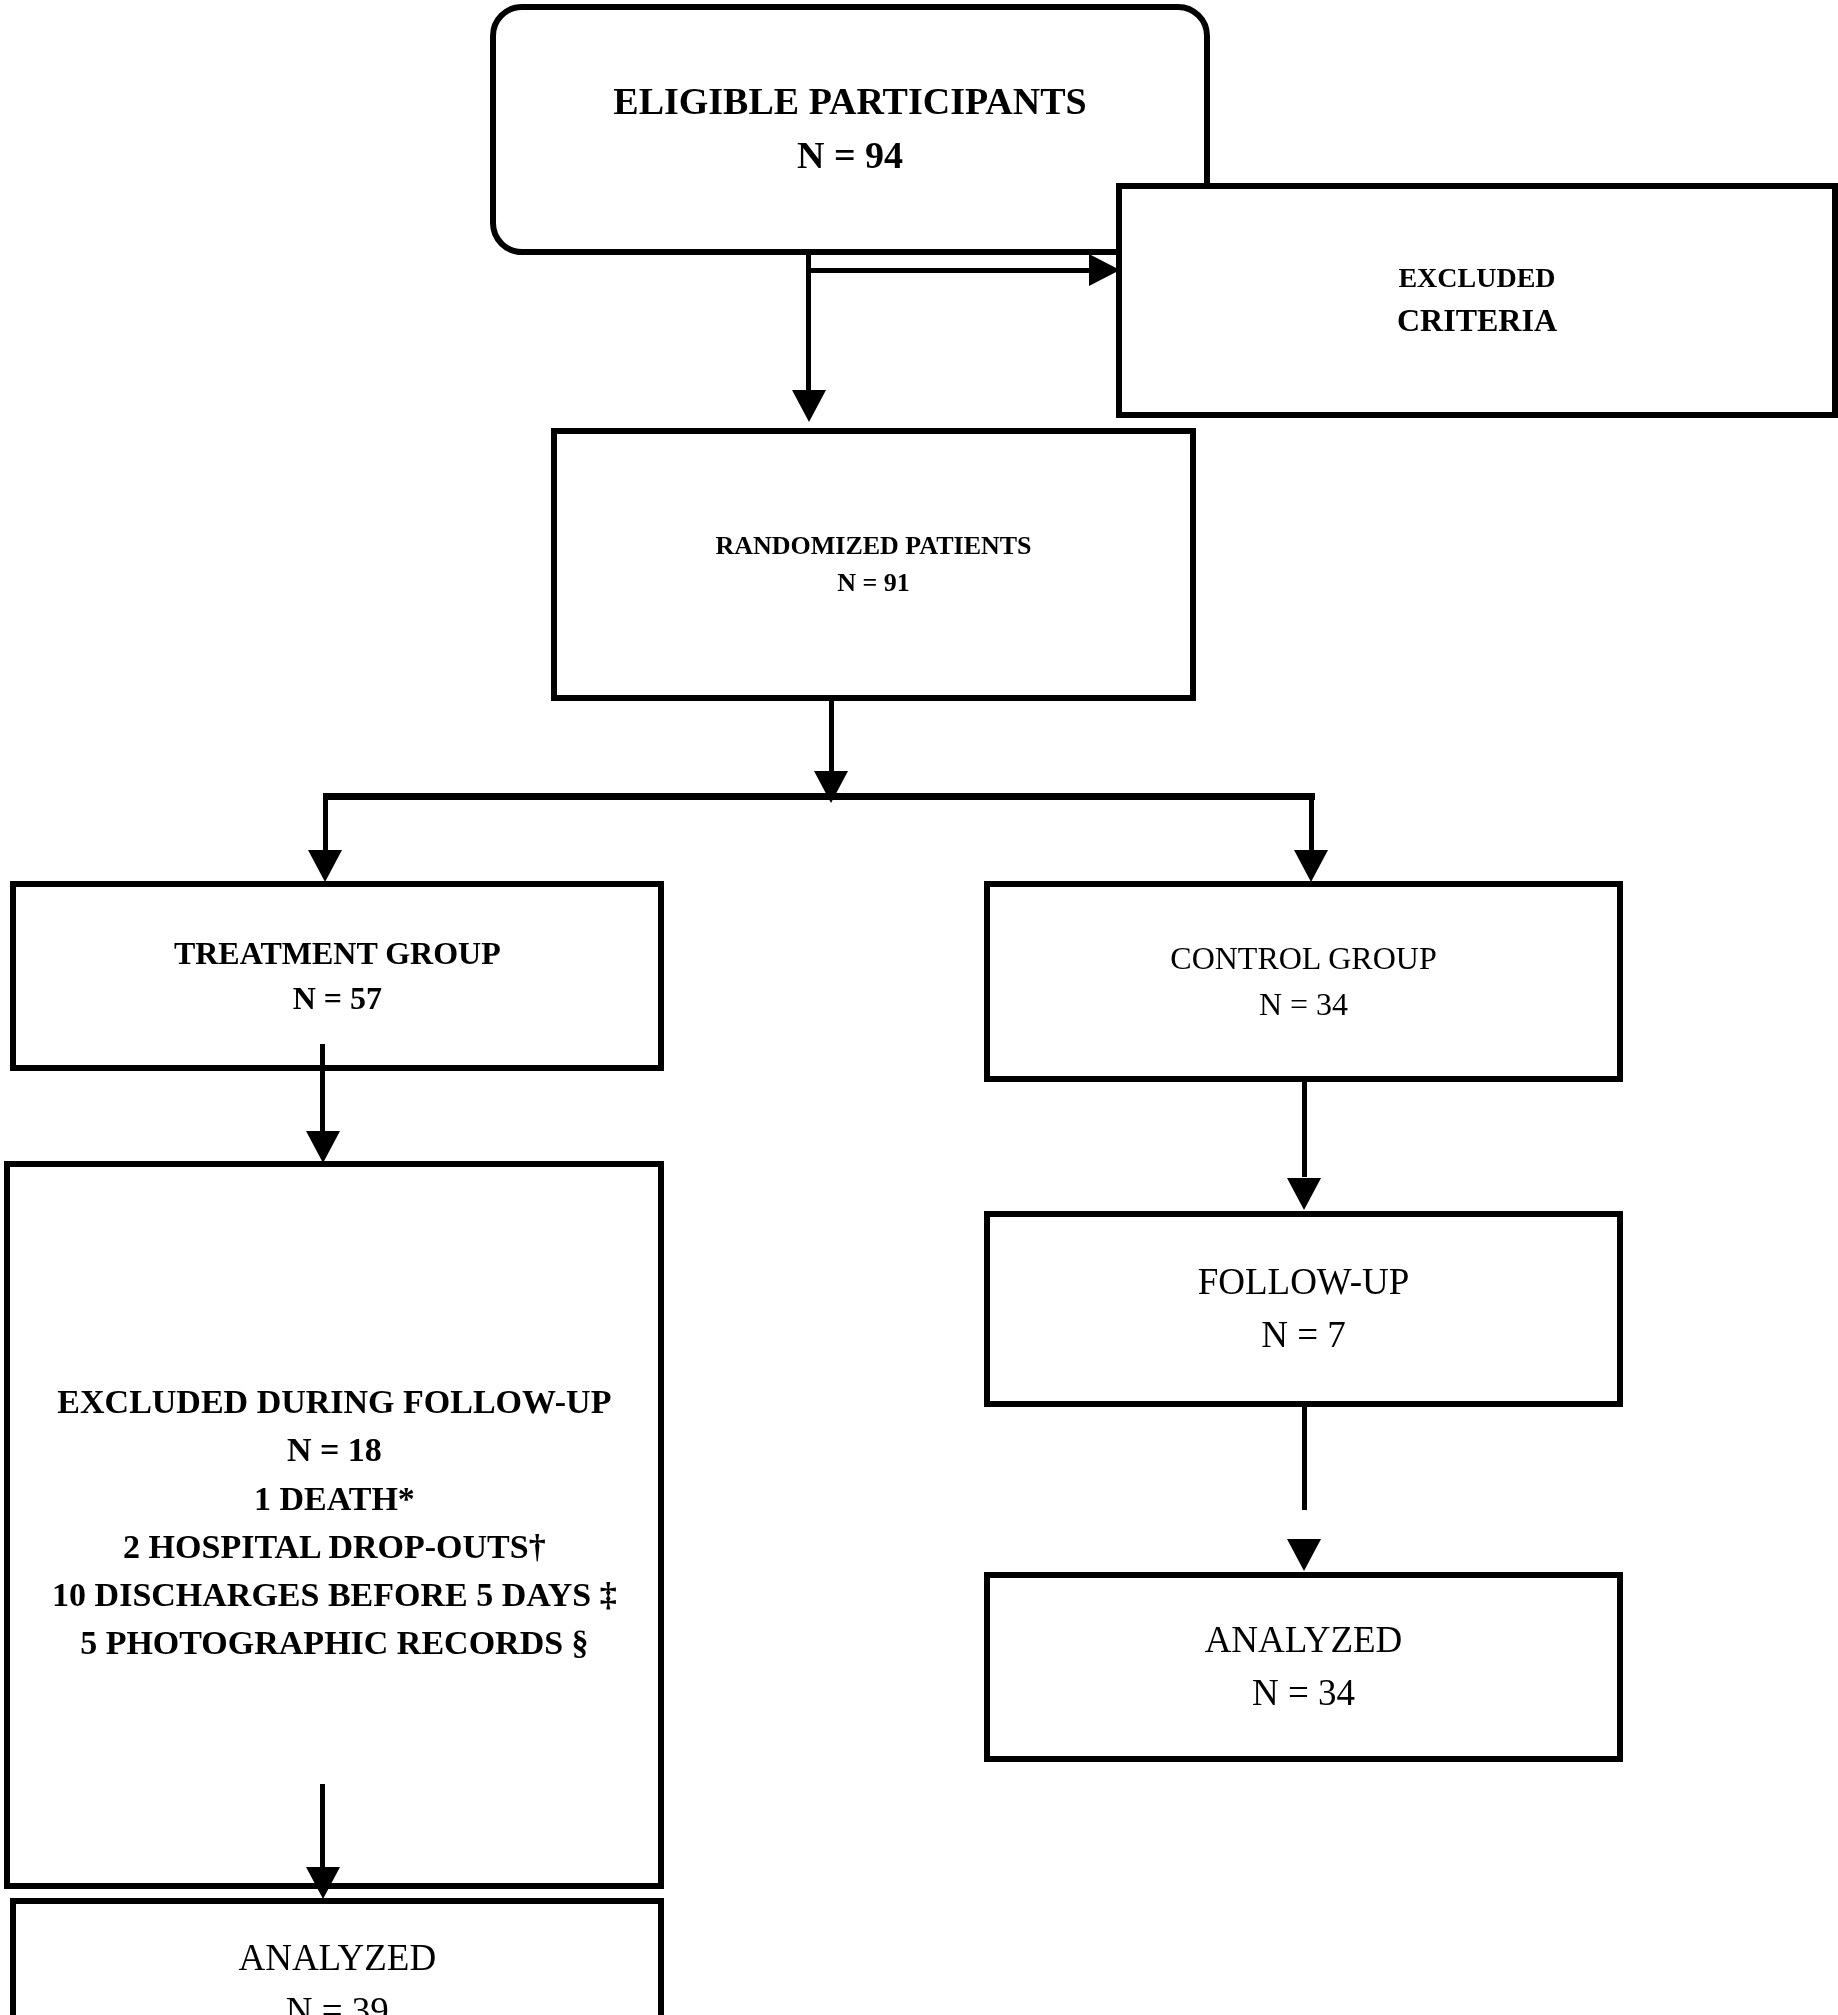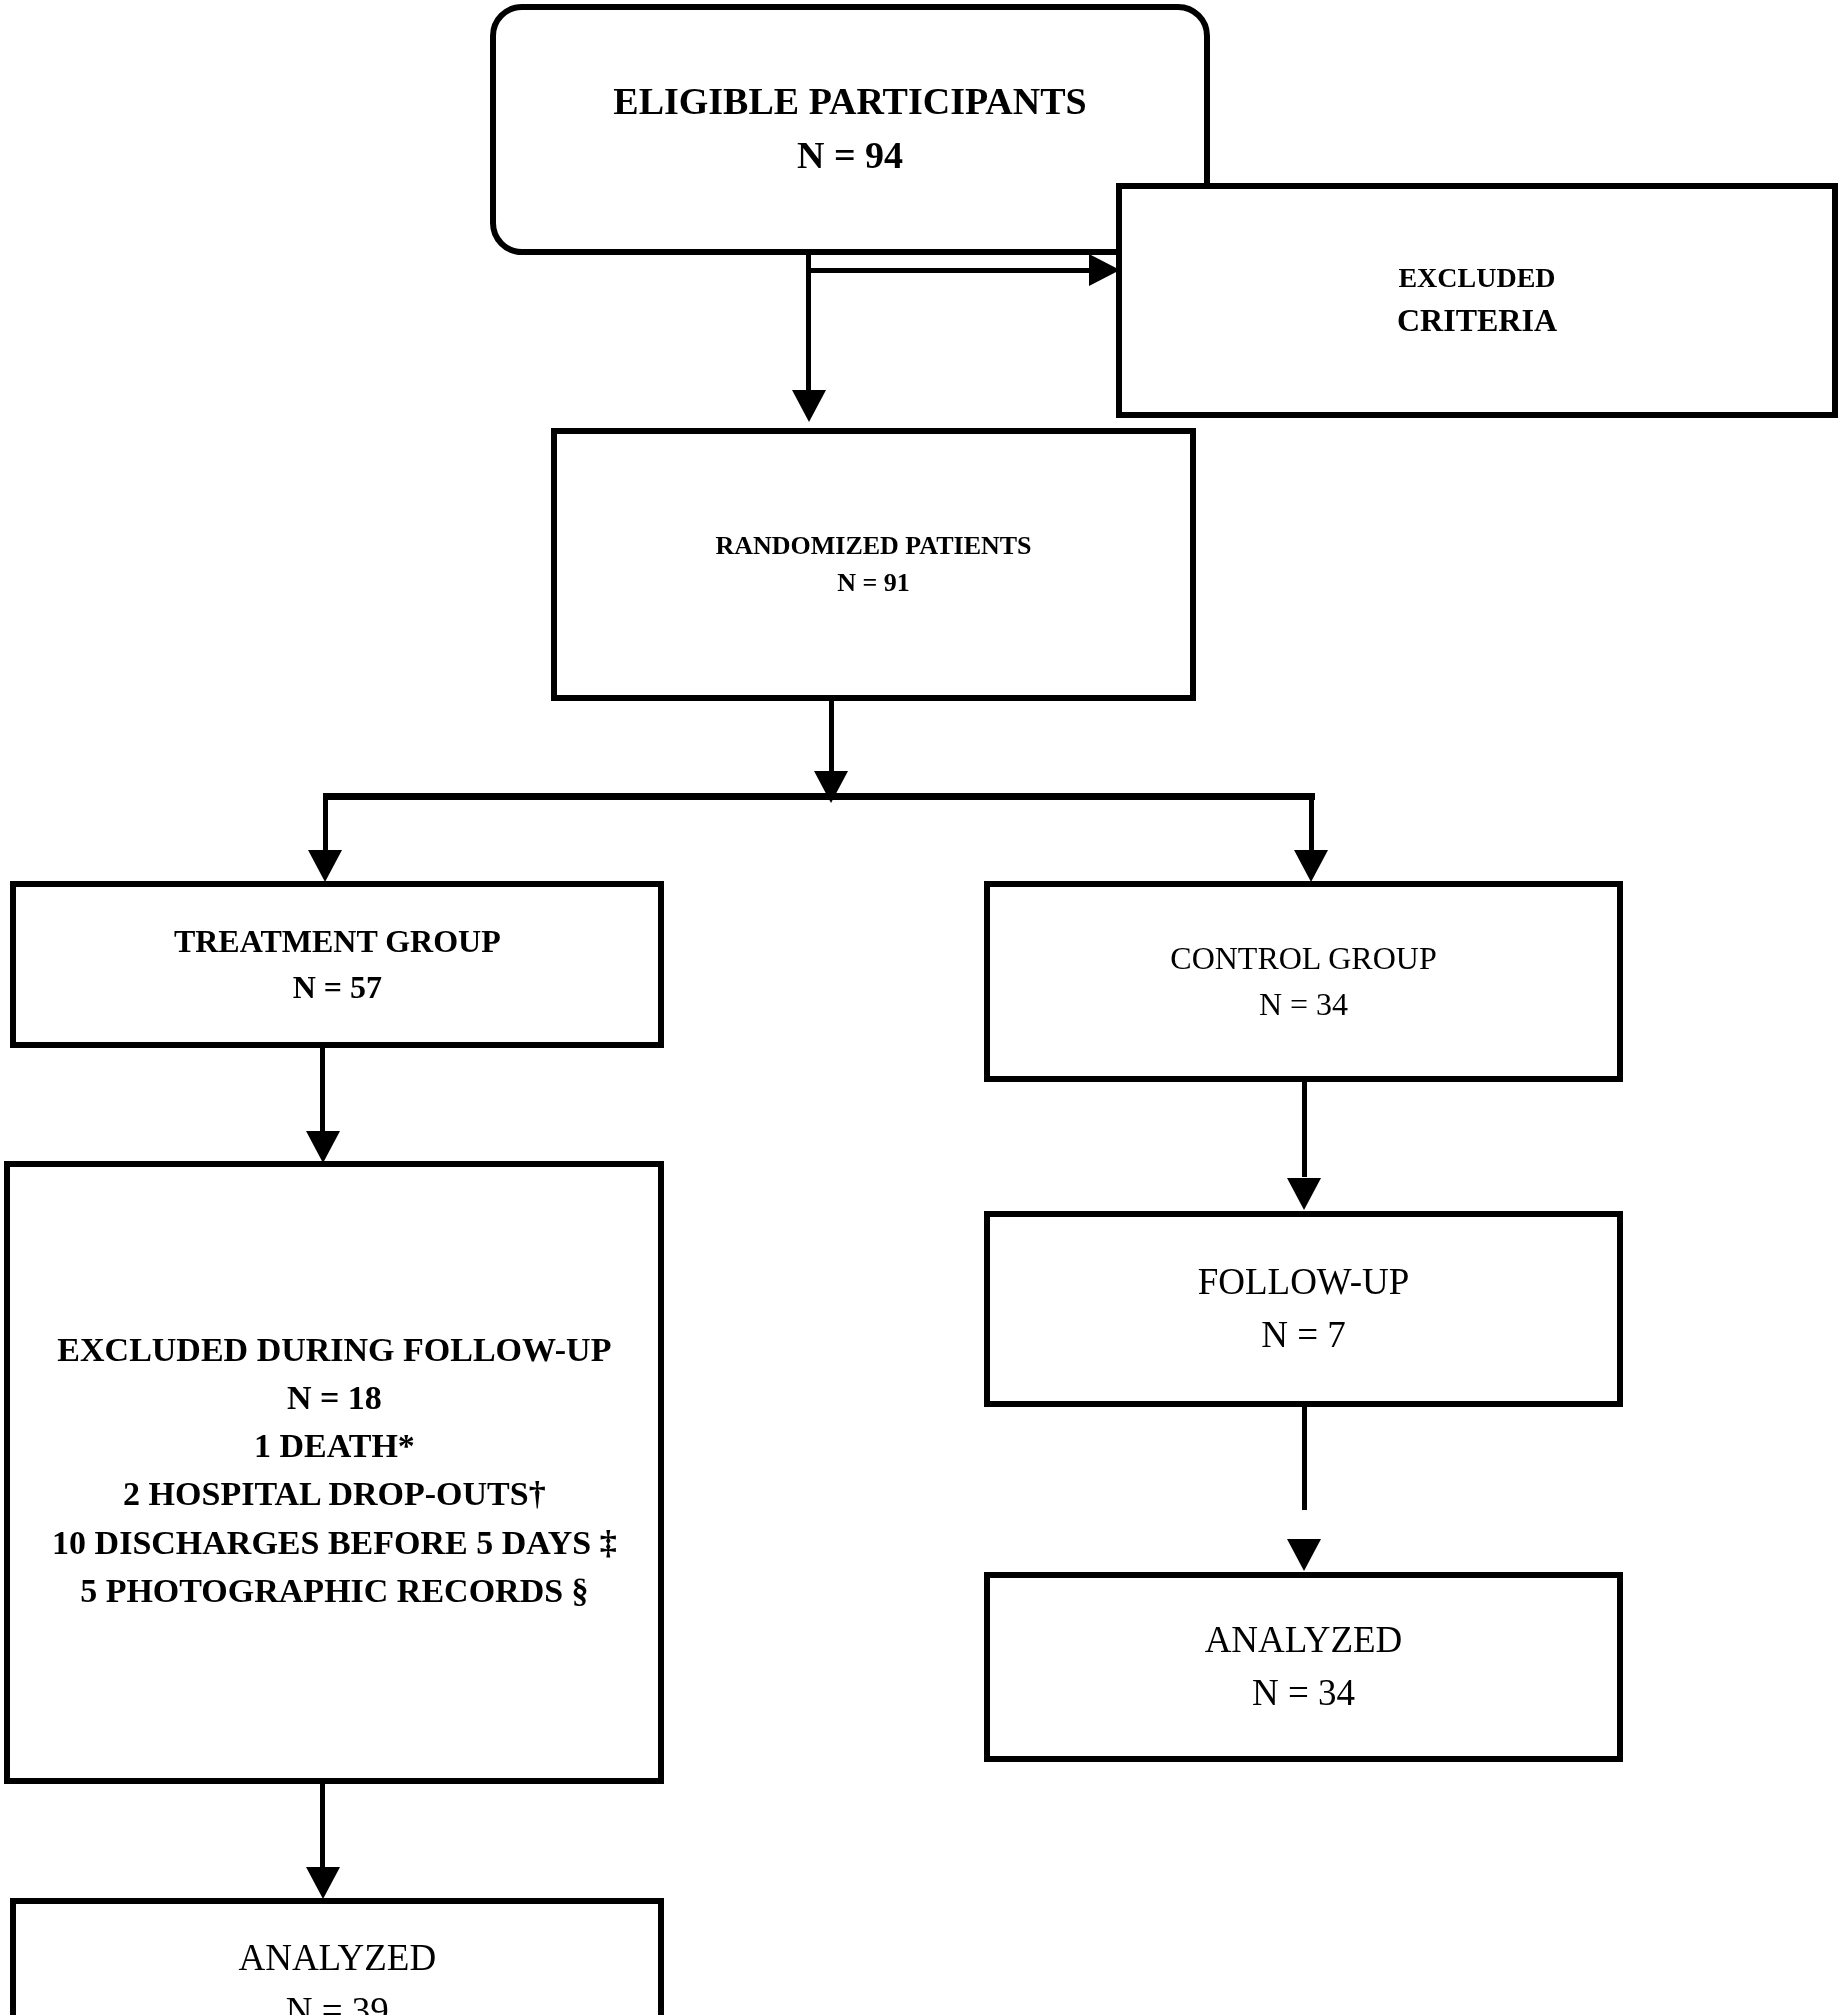--- a/index.html
+++ b/index.html
@@ -32,23 +32,23 @@
     display: block;
     white-space: nowrap;
   }
   .bold   { font-weight: bold; }
   .normal { font-weight: normal; }
 
   
   #box-eligible        { left: 490px;  top: 3.7px;    width: 720px;  height: 251px; font-size: 38px; border-radius: 32px; }
   #box-excluded        { left: 1116px; top: 183px;  width: 722px;  height: 235px; font-size: 32px; }
   #box-randomized      { left: 512px;  top: 428px;  width: 645px;  height: 273px; font-size: 26px; margin-left: 39px; }
-  #box-treatment       { left: 10.3px;   top: 881px; width: 654px;  height: 167px; font-size: 32px; }
+  #box-treatment       { left: 10.3px;   top: 881px; width: 654px;  height: 190px; font-size: 32px; }
   #box-control         { left: 984px; top: 881px; width: 639px;  height: 201px; font-size: 32px; text-align: center; }
-  #box-excl-follow     { left: 4.4px;    top: 1161px; width: 660px;  height: 623px; font-size: 34px; }
+  #box-excl-follow     { left: 4.4px;    top: 1161px; width: 660px;  height: 728px; font-size: 34px; }
   #box-excl-follow-r   { left: 984px; top: 1211px; width: 639px;  height: 196px; font-size: 37px; }
   #box-analyzed-right  { left: 984px; top: 1572px; width: 639px;  height: 190px; font-size: 37px; }
   #box-analyzed-left   { left: 10.3px;   top: 1898px; width: 654px;  height: 174px; font-size: 37px; }
 
   #box-excl-follow .stack { margin-top: -4.4px; }
 
   
   .vline {
     position: absolute;
     background: #000000;

